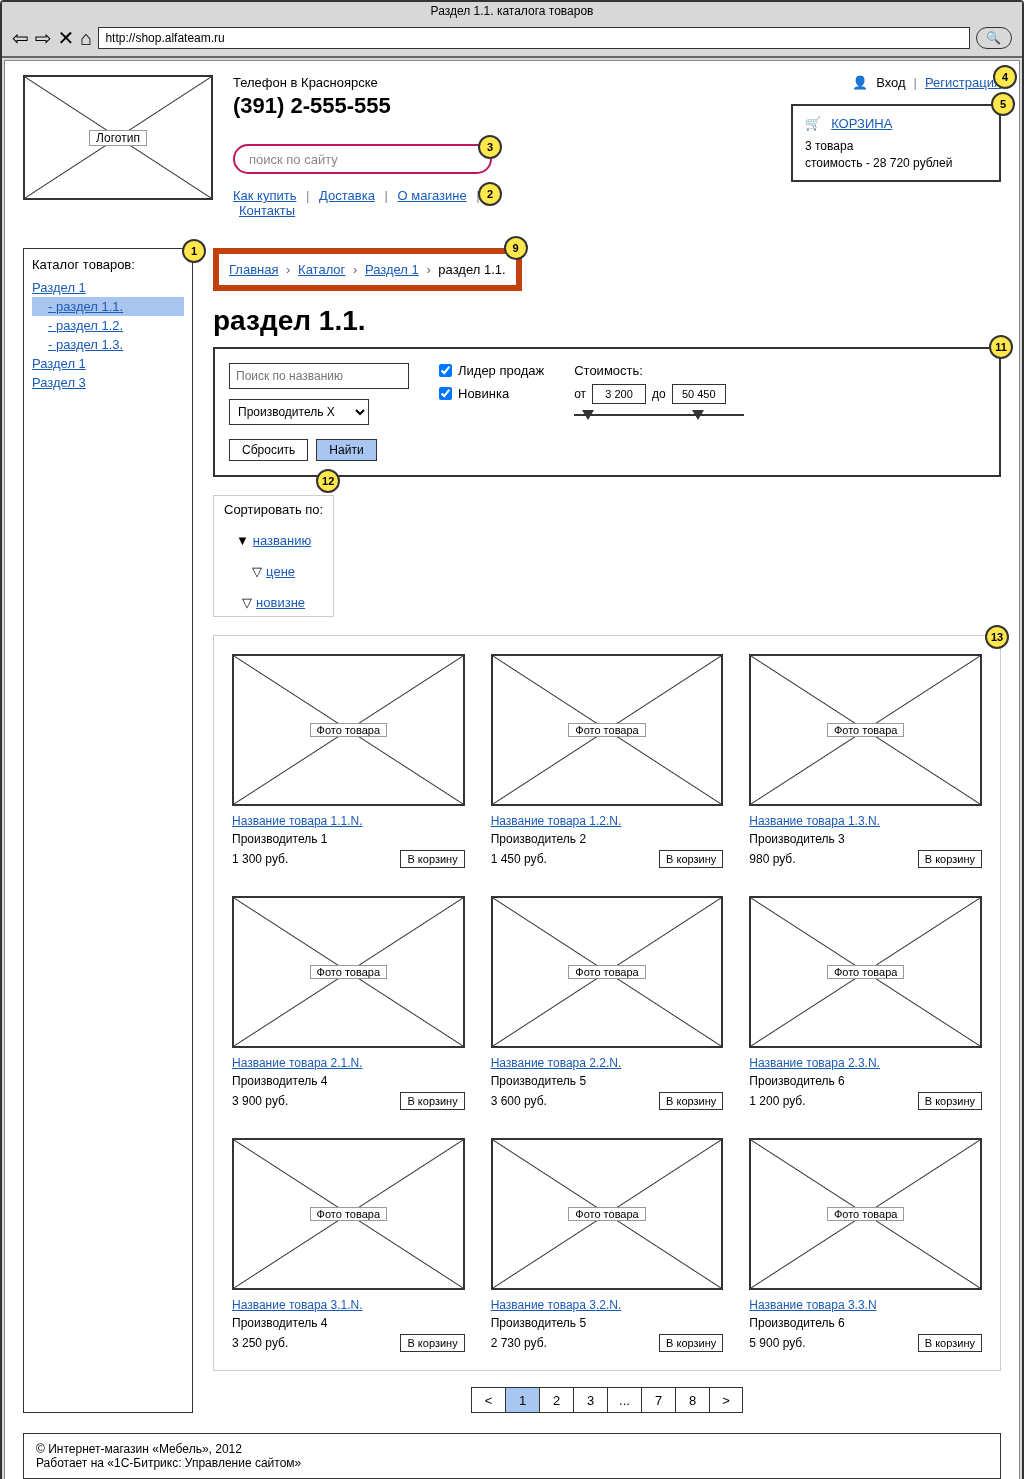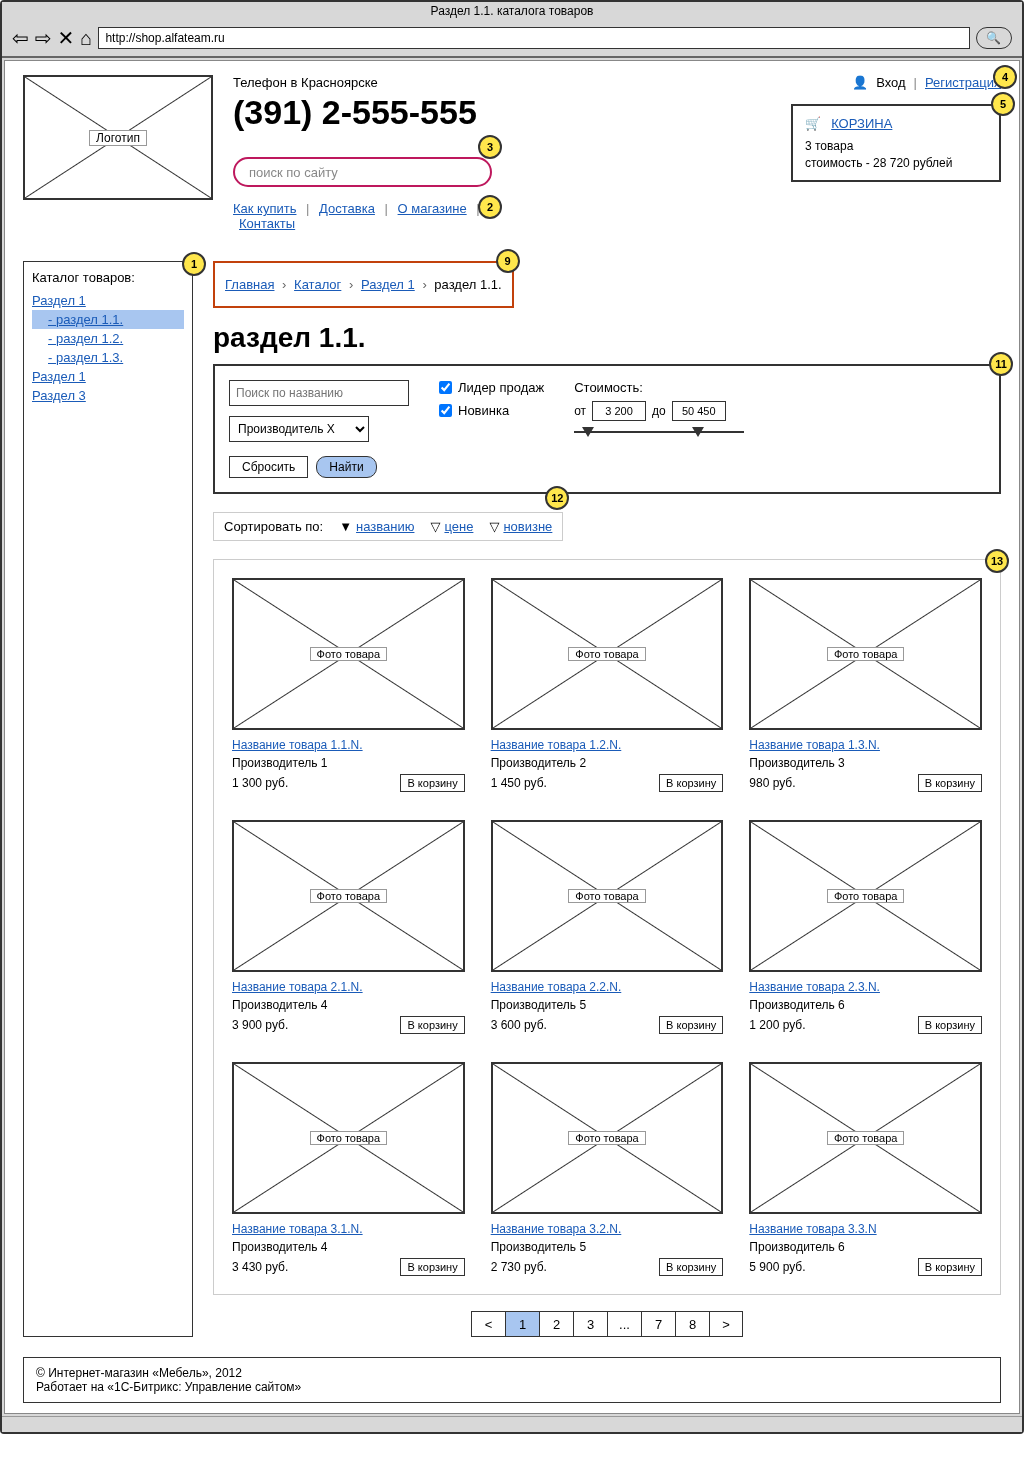--- a/index.html
+++ b/index.html
@@ -16,21 +16,21 @@
 .page { background: #fff; padding: 14px 18px 10px 18px; border: 1px solid #888; margin: 2px; }
 .top-row { display: flex; gap: 20px; }
 .logo-box { width: 190px; height: 125px; border: 2px solid #333; position: relative; display: flex; align-items: center; justify-content: center; }
 .logo-box::before, .logo-box::after { content: ""; position: absolute; top: 0; left: 0; width: 100%; height: 100%; }
 .logo-box::before { background: linear-gradient(to top right, transparent calc(50% - 1px), #333 50%, transparent calc(50% + 1px)); }
 .logo-box::after { background: linear-gradient(to top left, transparent calc(50% - 1px), #333 50%, transparent calc(50% + 1px)); }
 .logo-label { background: #fff; border: 1px solid #999; padding: 0 6px; font-size: 12px; z-index: 1; position: relative; }
 
 .header-mid { flex: 1; max-width: 330px; }
 .phone-city { font-size: 13px; }
-.phone-num { font-size: 34px; font-weight: bold; margin: 3px 0 14px 0; }
+.phone-num { font-size: 22px; font-weight: bold; margin: 3px 0 14px 0; }
 .site-search { width: 100%; height: 30px; border-radius: 18px; padding: 0 14px; font-size: 13px; border: 2px solid #be185d; font-family: inherit; margin-top: 11px; }
 .site-search::placeholder { color: #888; }
 
 .nav-links { margin-top: 14px; font-size: 13px; }
 .nav-links a { margin: 0 6px; }
 .nav-links a:first-child { margin-left: 0; }
 .nav-sep { color: #888; }
 
 .header-right { width: 210px; }
 .login-block { text-align: right; margin-bottom: 14px; display: flex; justify-content: flex-end; align-items: center; gap: 8px; }
@@ -40,38 +40,38 @@
 
 .body-row { display: flex; gap: 20px; margin-top: 30px; }
 .sidebar { width: 170px; border: 1.5px solid #333; padding: 8px 8px 180px 8px; }
 .catalog-title { font-size: 13px; margin-bottom: 6px; }
 .catalog-list { list-style: none; }
 .catalog-list li { padding: 2px 0; font-size: 13px; }
 .catalog-list .sub { padding-left: 16px; }
 .catalog-list .active { background: #a8c6f0; }
 
 .main { flex: 1; }
-.breadcrumb { border: 2px solid #c2410c; padding: 14px 10px; margin-bottom: 14px; display: inline-block; }
+.breadcrumb { border: 6px solid #c2410c; padding: 8px 10px; margin-bottom: 14px; display: inline-block; }
 .breadcrumb .sep { color: #666; margin: 0 4px; }
 h1.page-title { font-size: 28px; font-weight: bold; margin-bottom: 10px; }
 
 .filter-box { border: 2px solid #333; padding: 14px; display: flex; gap: 30px; }
 .filter-col1 input.search-name { width: 180px; height: 26px; border: 1.5px solid #333; padding: 0 6px; font-family: inherit; font-size: 12px; display: block; margin-bottom: 10px; }
 .filter-select { width: 140px; height: 26px; border: 1.5px solid #333; padding: 0 4px; font-family: inherit; font-size: 12px; display: block; margin-bottom: 14px; background: #fff; }
 .filter-buttons { display: flex; gap: 8px; }
 .btn { border: 1.5px solid #333; padding: 3px 12px; font-family: inherit; font-size: 12px; background: #fff; cursor: pointer; }
-.btn.primary { background: #a8c6f0; border-radius: 10px; }
+.btn.primary { background: #a8c6f0; }
 .check-row { display: flex; align-items: center; gap: 6px; margin-bottom: 8px; font-size: 13px; }
 .filter-col3 .cost-label { font-size: 13px; margin-bottom: 6px; }
 .cost-range { display: flex; align-items: center; gap: 6px; font-size: 12px; }
 .cost-input { width: 54px; height: 20px; border: 1.5px solid #333; text-align: center; font-family: inherit; font-size: 11px; }
 .slider-track { margin-top: 10px; width: 170px; height: 2px; background: #333; position: relative; }
 .slider-track .handle { position: absolute; top: -4px; width: 0; height: 0; border-left: 6px solid transparent; border-right: 6px solid transparent; border-top: 10px solid #333; }
 
-.sort-bar { margin: 18px 0; border: 1px solid #ccc; padding: 6px 10px; display: inline-flex; align-items: center; gap: 16px; font-size: 13px; }
+.sort-bar { margin: 18px 0; border: 1px solid #ccc; padding: 6px 10px; display: inline-flex; align-items: center; gap: 16px; font-size: 13px; flex-direction: column; }
 .sort-item { display: flex; align-items: center; gap: 4px; }
 
 .products { border: 1px solid #ccc; padding: 18px; display: grid; grid-template-columns: repeat(3, 1fr); gap: 28px 26px; }
 .product-image { width: 100%; height: 152px; border: 2px solid #333; position: relative; display: flex; align-items: center; justify-content: center; margin-bottom: 8px; }
 .product-image::before, .product-image::after { content: ""; position: absolute; top: 0; left: 0; width: 100%; height: 100%; }
 .product-image::before { background: linear-gradient(to top right, transparent calc(50% - 1px), #333 50%, transparent calc(50% + 1px)); }
 .product-image::after { background: linear-gradient(to top left, transparent calc(50% - 1px), #333 50%, transparent calc(50% + 1px)); }
 .product-image .ph-label { background: #fff; border: 1px solid #999; padding: 0 6px; font-size: 11px; z-index: 1; position: relative; }
 .p-name { display: block; font-size: 12px; margin-bottom: 4px; }
 .p-brand { font-size: 12px; margin-bottom: 4px; }
@@ -302,21 +302,21 @@
                   <button class="p-cart">В корзину</button>
                 </div>
               </div>
               <div>
                 <div class="product-image">
                   <span class="ph-label">Фото товара</span>
                 </div>
                 <a href="#" class="p-name">Название товара 3.1.N.</a>
                 <div class="p-brand">Производитель 4</div>
                 <div class="p-foot">
-                  <span class="p-price">3 430 руб.</span>
+                  <span class="p-price">3 250 руб.</span>
                   <button class="p-cart">В корзину</button>
                 </div>
               </div>
               <div>
                 <div class="product-image">
                   <span class="ph-label">Фото товара</span>
                 </div>
                 <a href="#" class="p-name">Название товара 3.2.N.</a>
                 <div class="p-brand">Производитель 5</div>
                 <div class="p-foot">

